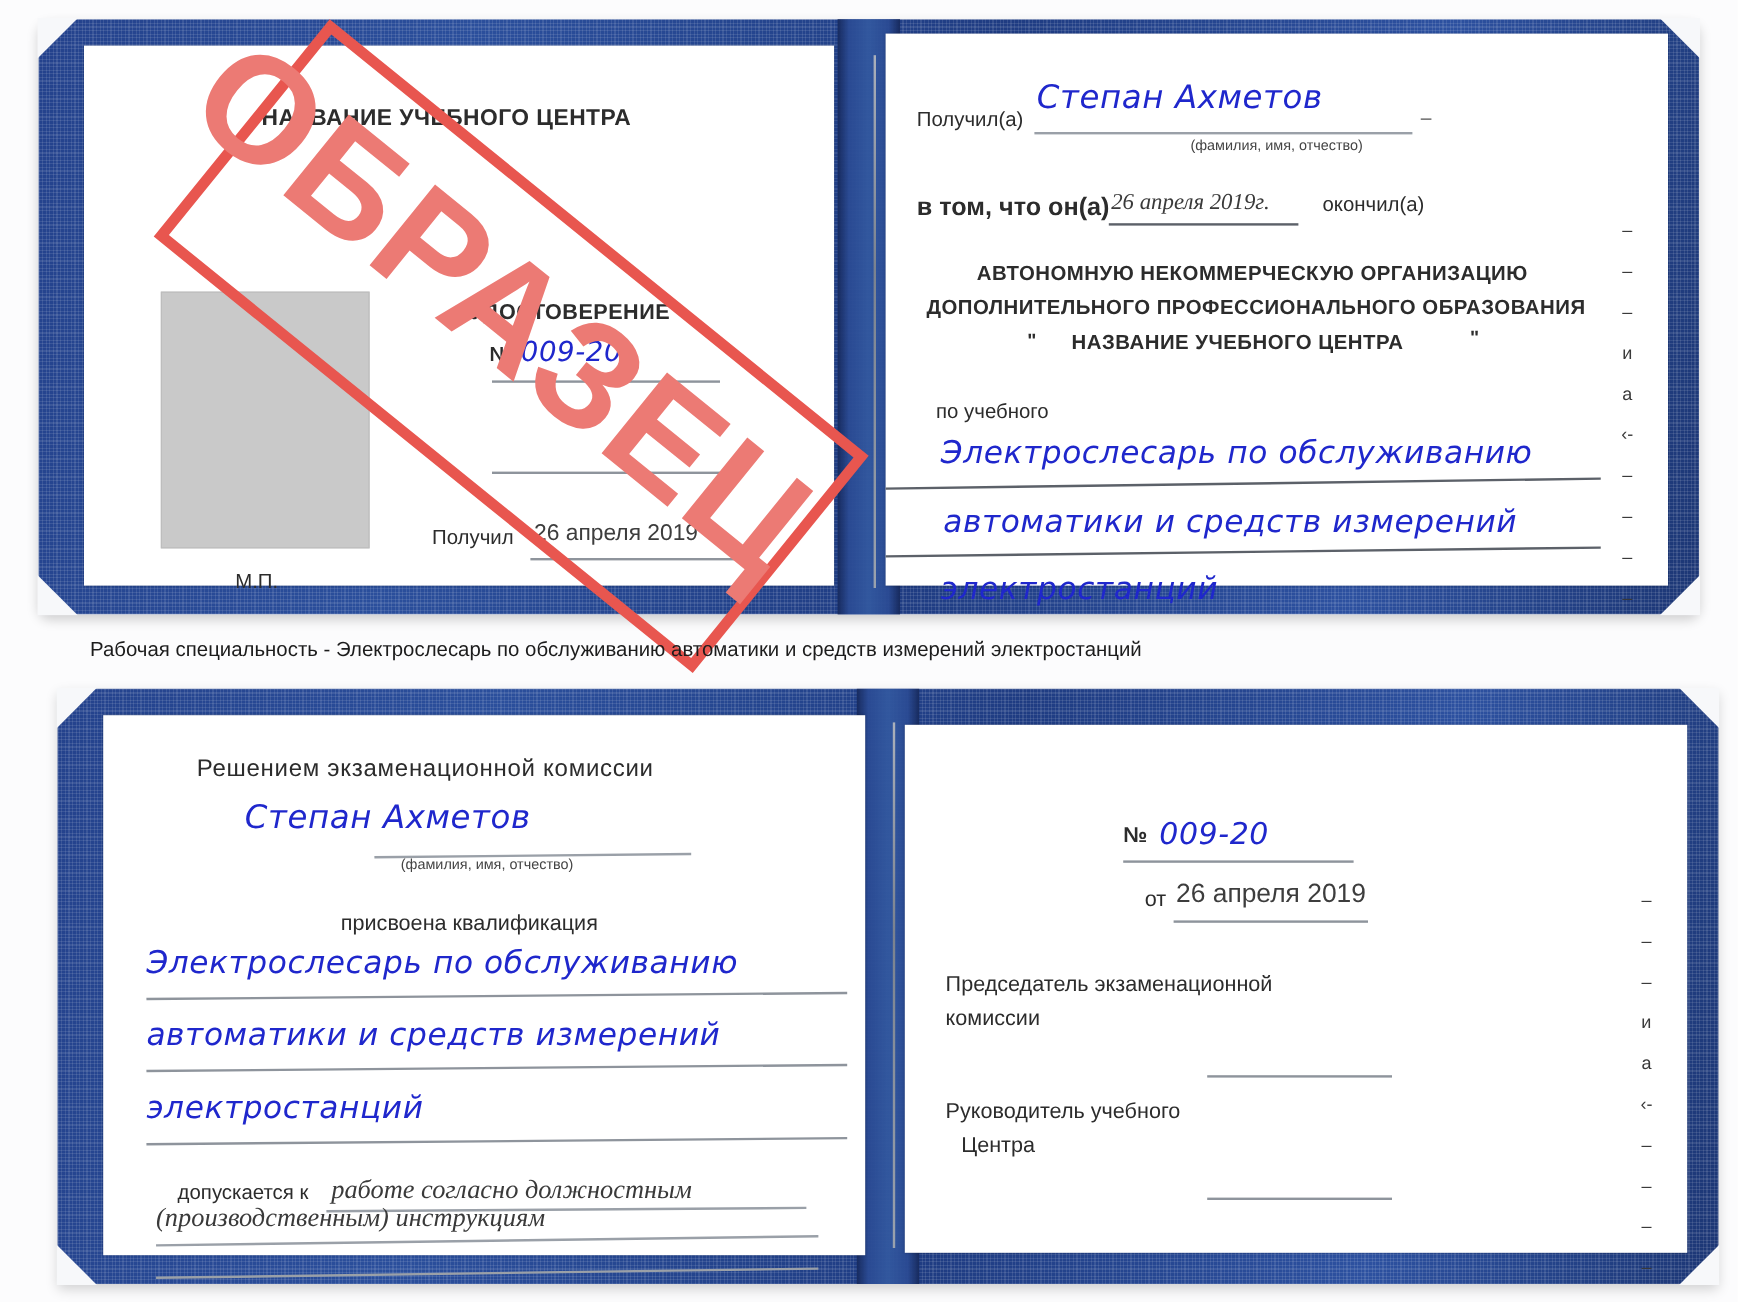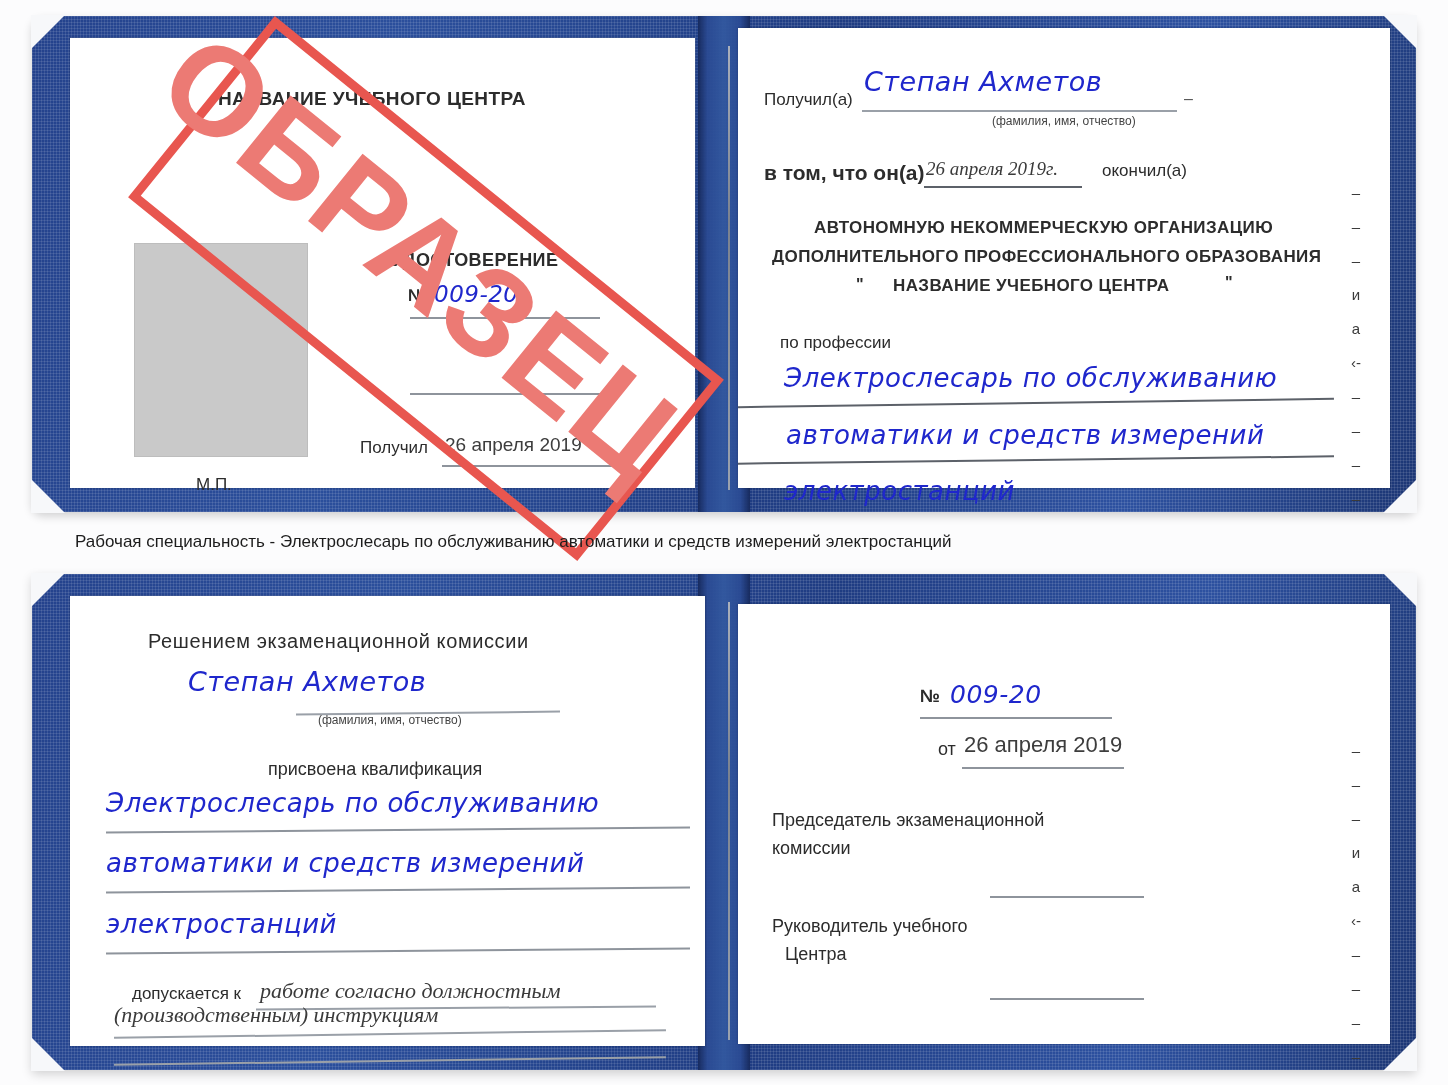--- a/index.html
+++ b/index.html
@@ -15,21 +15,21 @@
   
   .booklet{
     position:absolute;
     background:
       repeating-linear-gradient(0deg, rgba(255,255,255,.10) 0 1px, rgba(0,0,0,0) 1px 3px),
       repeating-linear-gradient(90deg, rgba(255,255,255,.10) 0 1px, rgba(0,0,0,0) 1px 3px),
       linear-gradient(100deg,#24428c 0%,#2b4f9c 25%,#1f3c82 55%,#2d51a0 80%,#1c3674 100%);
     box-shadow:0 4px 10px rgba(0,0,0,.18);
   }
   .booklet.top{left:32px;top:16px;width:1384px;height:496px;border-radius:10px;}
-  .booklet.bot{left:32px;top:574px;width:1384px;height:496px;}
+  .booklet.bot{left:48px;top:574px;width:1384px;height:496px;}
 
   
   .miter{position:absolute;width:34px;height:34px;background:#f7f8fa;}
   .miter.tl{left:-1px;top:-1px;clip-path:polygon(0 0,100% 0,0 100%);}
   .miter.tr{right:-1px;top:-1px;clip-path:polygon(100% 0,100% 100%,0 0);}
   .miter.bl{left:-1px;bottom:-1px;clip-path:polygon(0 100%,100% 100%,0 0);}
   .miter.br{right:-1px;bottom:-1px;clip-path:polygon(100% 100%,0 100%,100% 0);}
 
   
   .spine-bump{
@@ -149,21 +149,21 @@
       <div class="t ital" style="left:188px;top:130px;font-size:19px;">26 апреля 2019г.</div>
       <div class="rule dark" style="left:186px;top:158px;width:158px;"></div>
       <div class="t" style="left:364px;top:133px;font-size:17px;">окончил(а)</div>
 
       <div class="t caps" style="left:76px;top:190px;font-size:17px;">АВТОНОМНУЮ НЕКОММЕРЧЕСКУЮ ОРГАНИЗАЦИЮ</div>
       <div class="t caps" style="left:34px;top:219px;font-size:17px;">ДОПОЛНИТЕЛЬНОГО ПРОФЕССИОНАЛЬНОГО ОБРАЗОВАНИЯ</div>
       <div class="t" style="left:118px;top:248px;font-size:16px;font-weight:bold;">"</div>
       <div class="t caps" style="left:155px;top:248px;font-size:17px;">НАЗВАНИЕ УЧЕБНОГО ЦЕНТРА</div>
       <div class="t" style="left:487px;top:246px;font-size:16px;font-weight:bold;">"</div>
 
-      <div class="t" style="left:42px;top:305px;font-size:17px;">по профессии</div>
+      <div class="t" style="left:42px;top:305px;font-size:17px;">по учебного</div>
 
       <div class="t hw" style="left:46px;top:335px;font-size:26px;">Электрослесарь по обслуживанию</div>
       <div class="rule dark" style="left:0px;top:374px;width:596px;transform:rotate(-0.8deg);"></div>
 
       <div class="t hw" style="left:48px;top:392px;font-size:26px;">автоматики и средств измерений</div>
       <div class="rule dark" style="left:0px;top:431px;width:596px;transform:rotate(-0.7deg);"></div>
 
       <div class="t hw" style="left:46px;top:448px;font-size:26px;">электростанций</div>
     </div>
 

